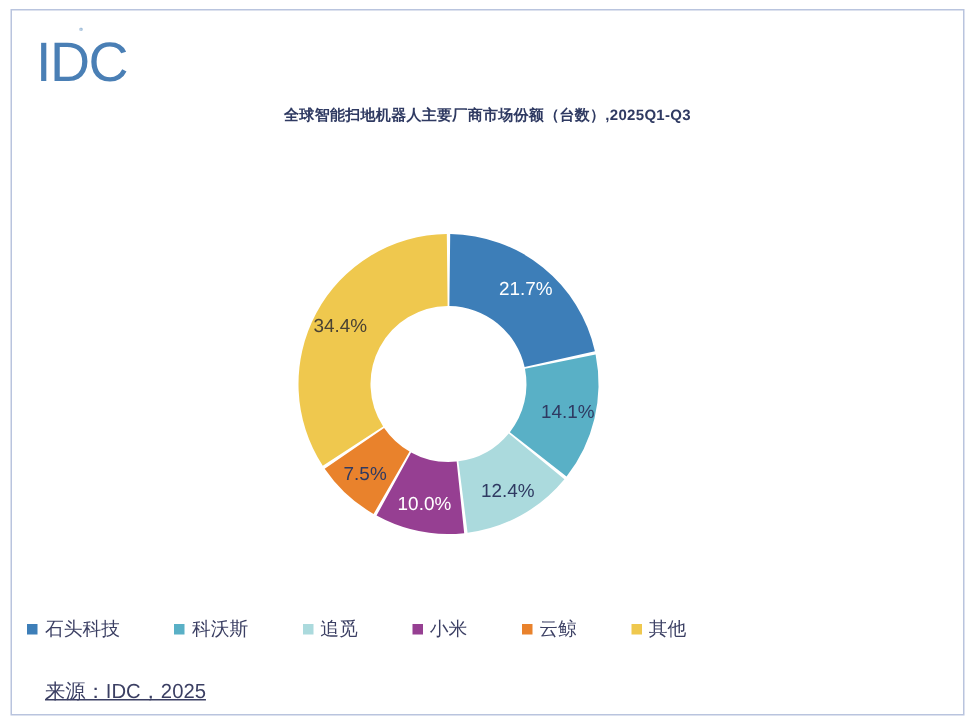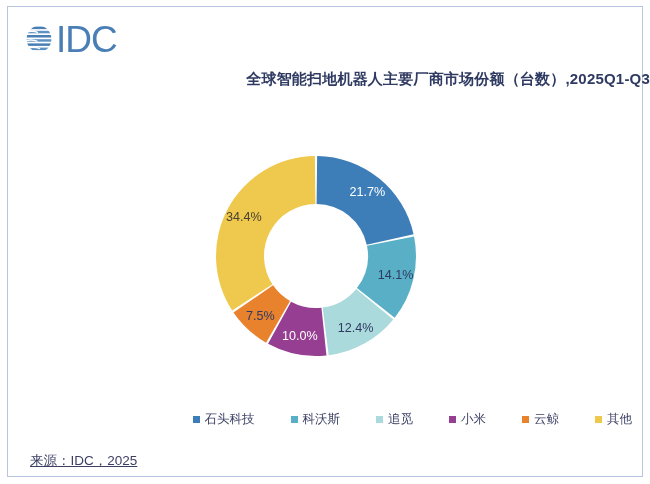--- a/index.html
+++ b/index.html
@@ -32,20 +32,21 @@
 
   
   #logo {
     position: absolute;
     left: 24px;
     top: 18px;
     height: 42px;
     display: flex;
     align-items: center;
     gap: 2px;
+    flex-direction: column;
   }
   #logo-mark {
     width: 30px;
     height: 32px;
     display: block;
   }
   #logo-text {
     font-size: 37px;
     line-height: 1;
     font-weight: 400;
@@ -53,31 +54,31 @@
     color: #4a7fb5;
     font-family: "Liberation Sans", "DejaVu Sans", sans-serif;
   }
 
   
   #chart-title {
     position: absolute;
     left: 0;
     right: 0;
     top: 70px;
-    text-align: right;
-    font-size: 15px;
+    text-align: center;
+    font-size: 10px;
     font-weight: bold;
     color: #2f3a62;
     letter-spacing: 0.2px;
   }
 
   
   #donut-wrap {
     position: absolute;
-    left: 213px;
+    left: 196px;
     top: 153px;
     width: 206px;
     height: 206px;
   }
   #donut-svg {
     display: block;
     width: 206px;
     height: 206px;
     overflow: visible;
   }
@@ -87,21 +88,21 @@
     font-weight: 400;
   }
 
   
   #legend {
     position: absolute;
     left: 0;
     right: 0;
     top: 411px;
     display: flex;
-    justify-content: flex-end;
+    justify-content: flex-start;
     align-items: center;
     gap: 0px;
   }
   .legend-item {
     display: flex;
     align-items: center;
     gap: 5px;
     margin: 0 18px;
   }
   .legend-swatch {

